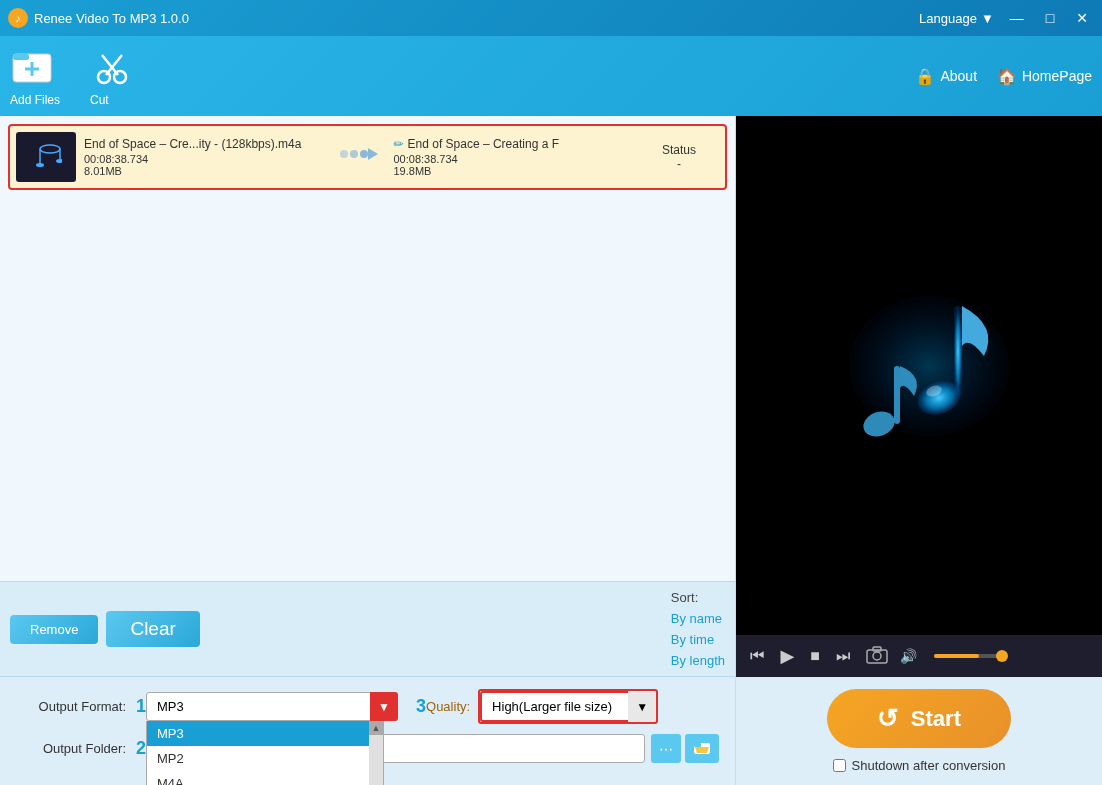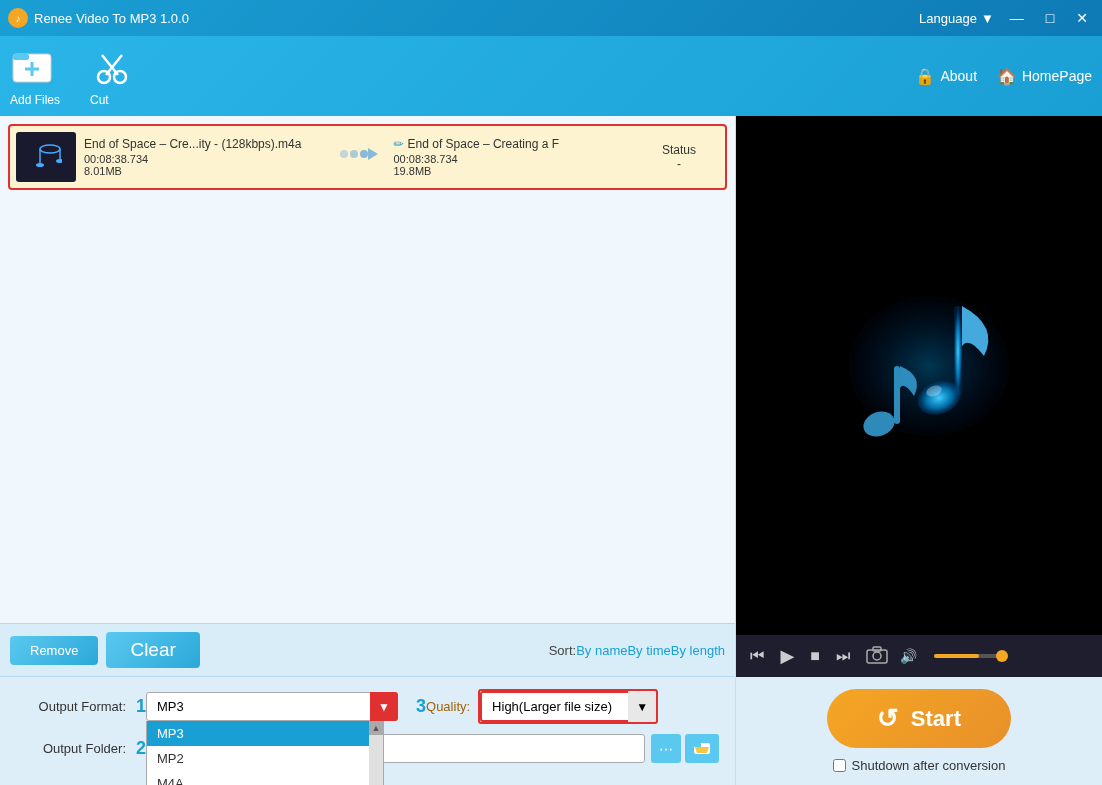--- a/index.html
+++ b/index.html
@@ -137,23 +137,24 @@
       color: white;
       border: none;
       border-radius: 4px;
       padding: 7px 24px;
       font-size: 19px;
       cursor: pointer;
     }
     .sort-area {
       margin-left: auto;
       display: flex;
-      gap: 0;
+      gap: 6px;
       font-size: 13px;
       color: #444;
+      flex-direction: column;
     }
     .sort-link { color: #1a9fd4; cursor: pointer; text-decoration: none; font-size: 13px; }
 
     
     .settings-panel {
       background: #deeef8;
       padding: 12px 16px;
       border-top: 1px solid #b8d8ee;
     }
     .settings-row {

